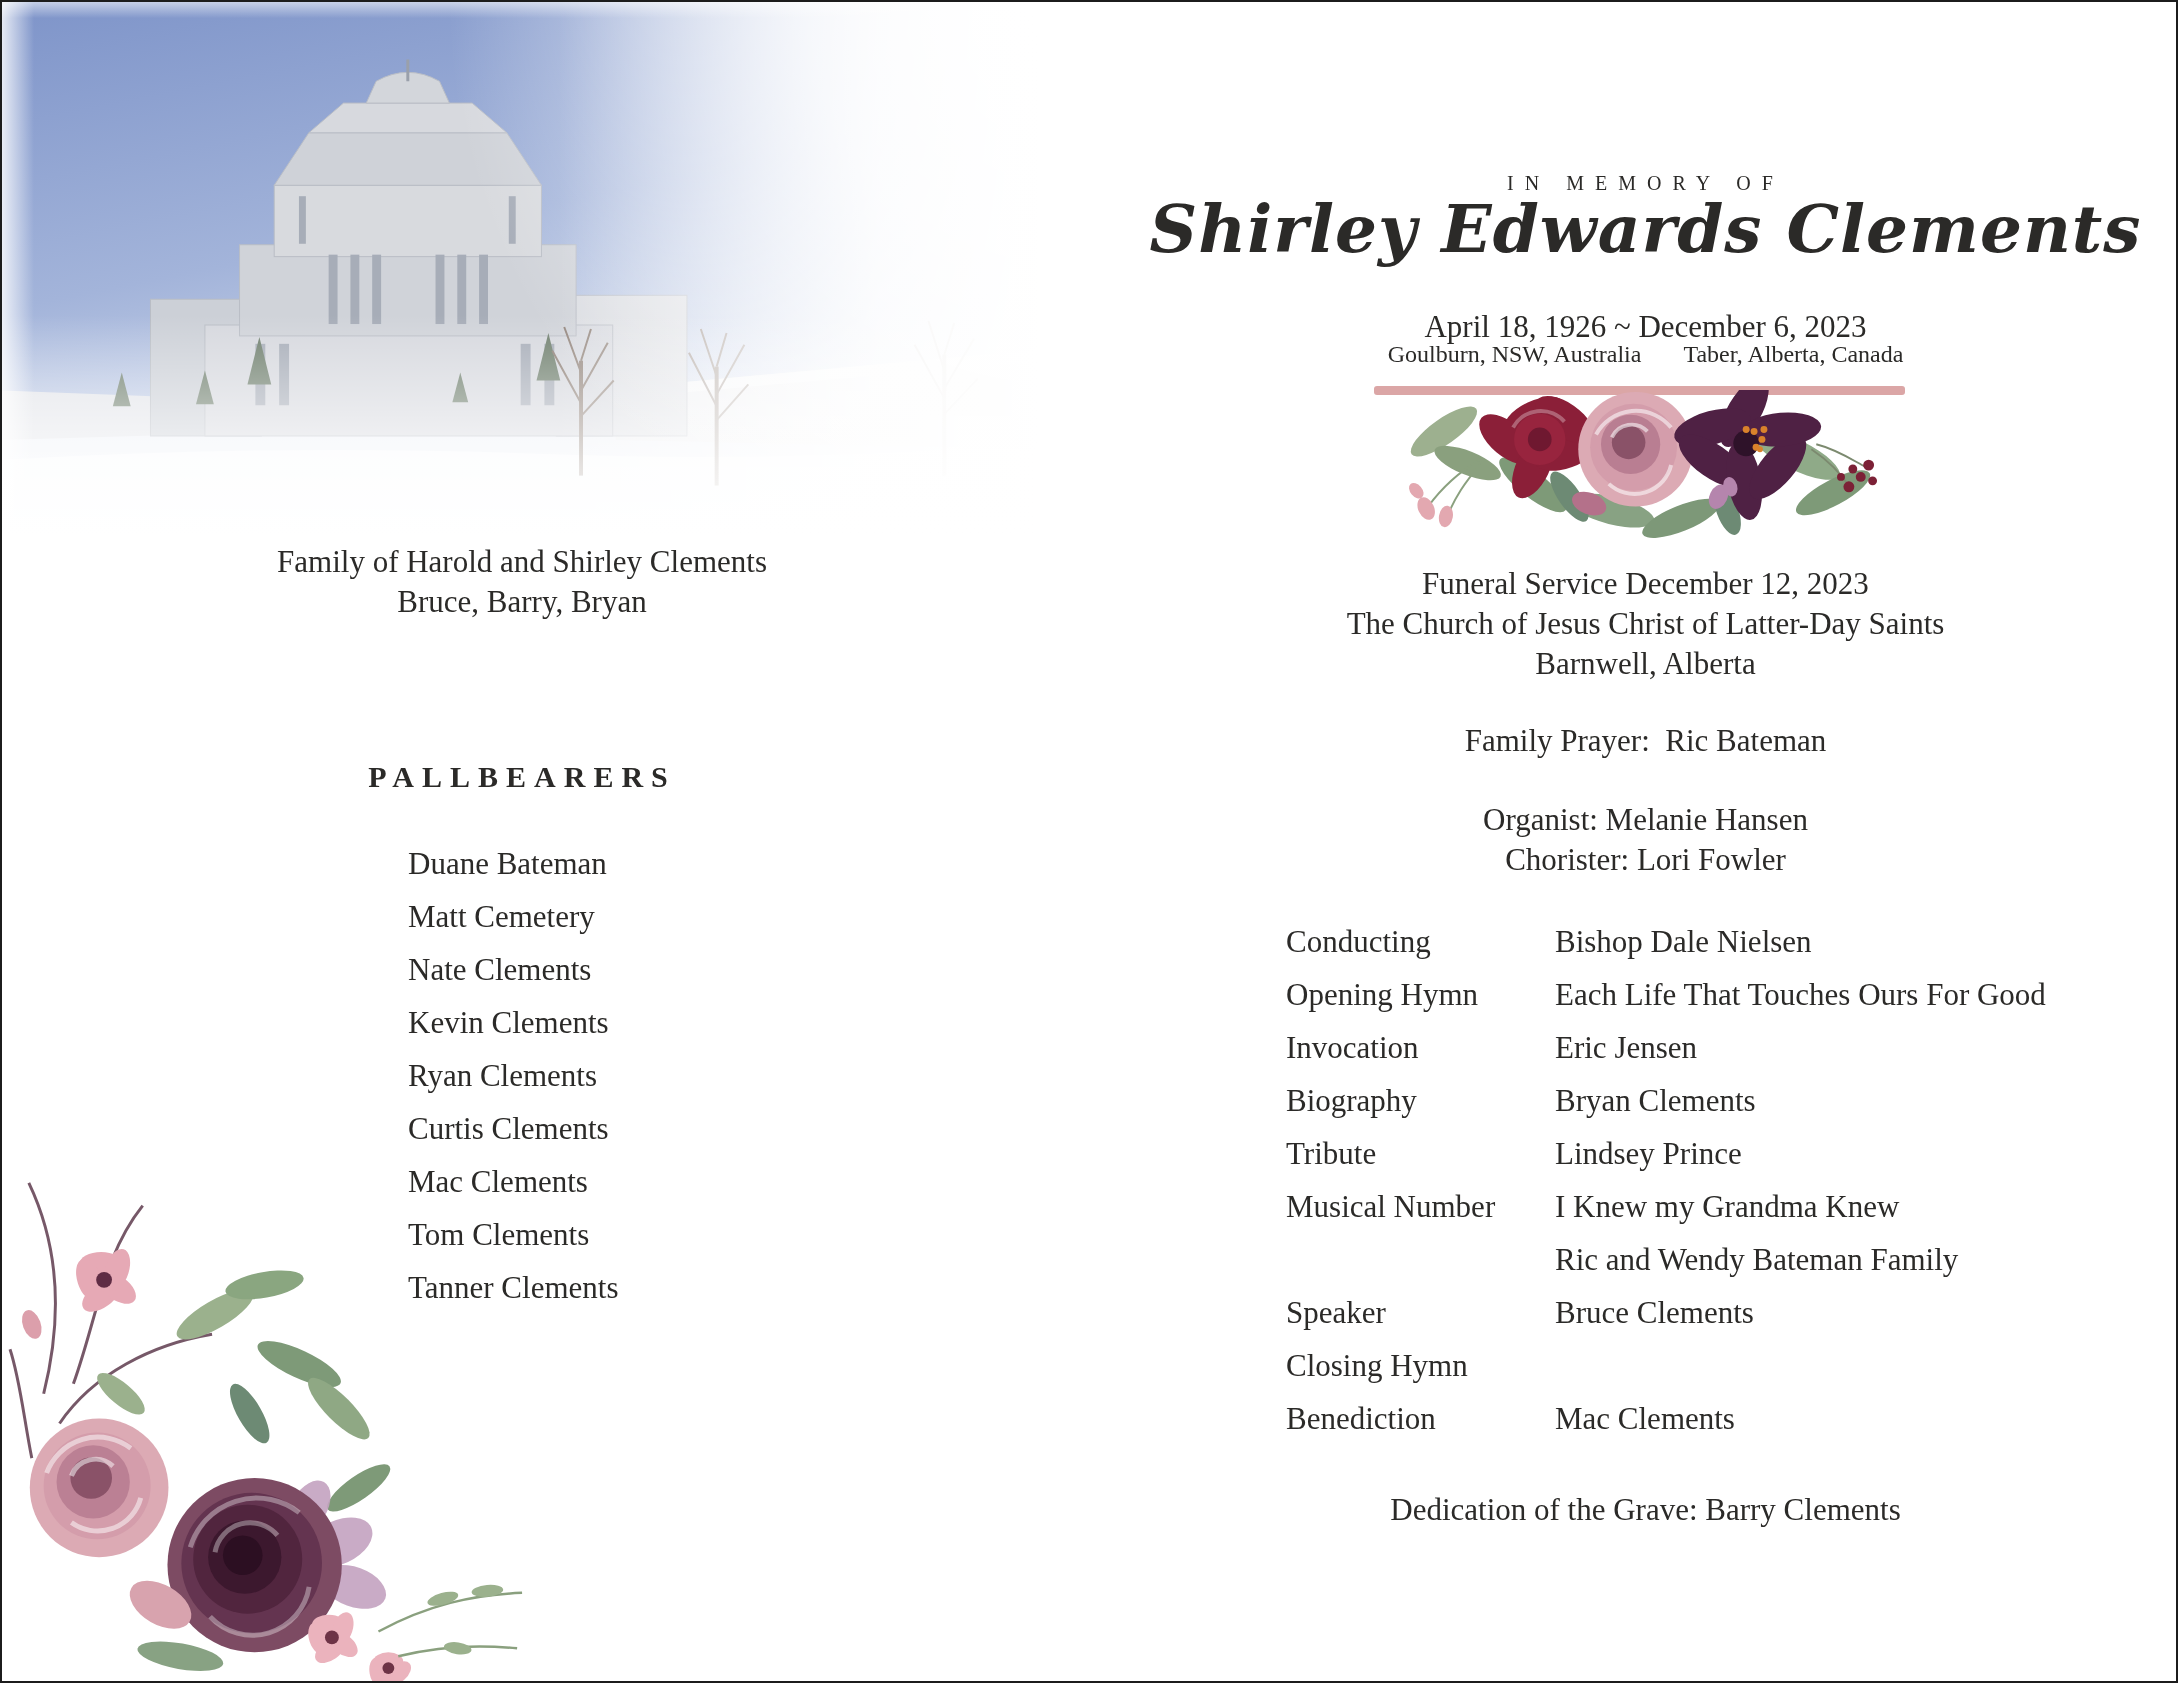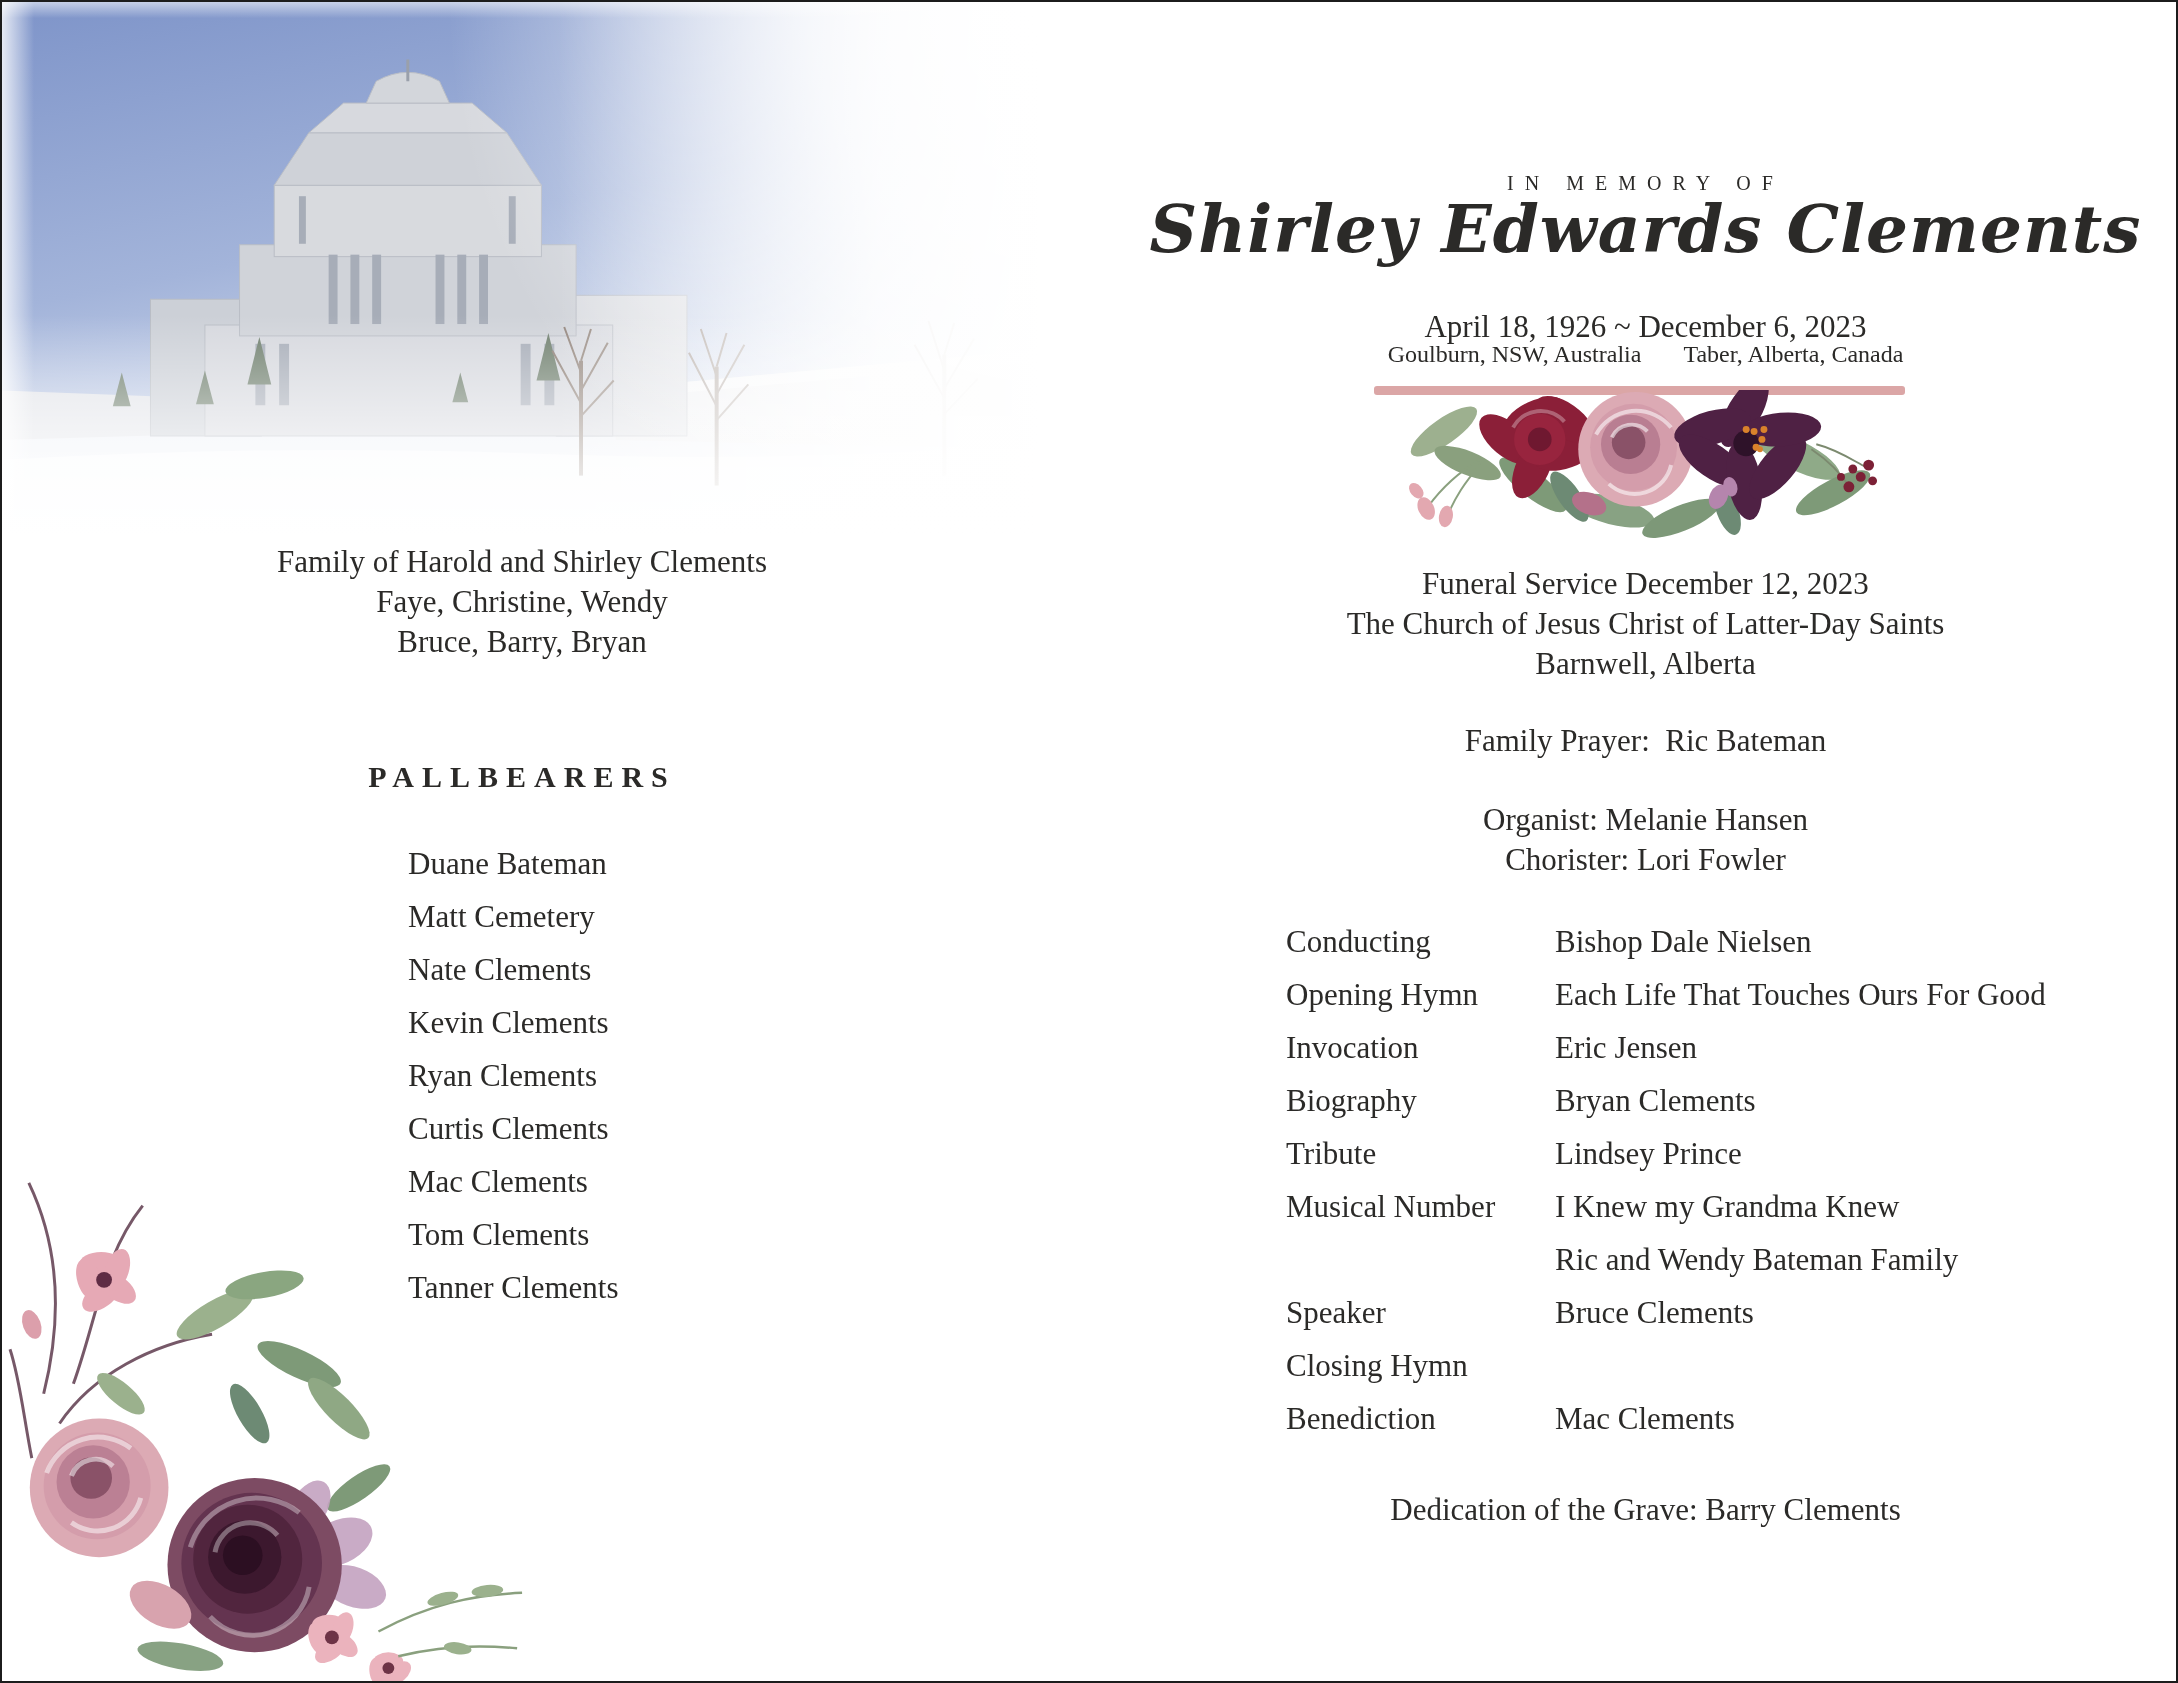--- a/index.html
+++ b/index.html
@@ -134,21 +134,20 @@
       </g>
     </svg>
     <div class="fade fade-right"></div>
     <div class="fade fade-bottom"></div>
     <div class="fade fade-corner"></div>
     <div class="fade fade-left"></div>
   </div>
 
   <div class="caption">
     <div>Family of Harold and Shirley Clements</div>
-    <div>Faye, Christine, Wendy</div>
     <div>Bruce, Barry, Bryan</div>
   </div>
 
   <div class="pallbearers-heading">PALLBEARERS</div>
 
   <div class="pallbearers-list">
     <div>Duane Bateman</div>
     <div>Matt Cemetery</div>
     <div>Nate Clements</div>
     <div>Kevin Clements</div>

